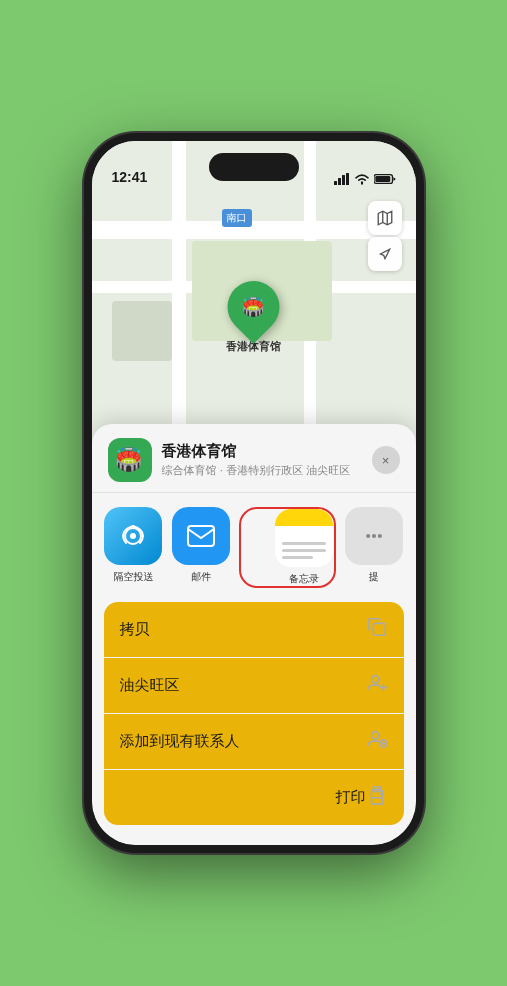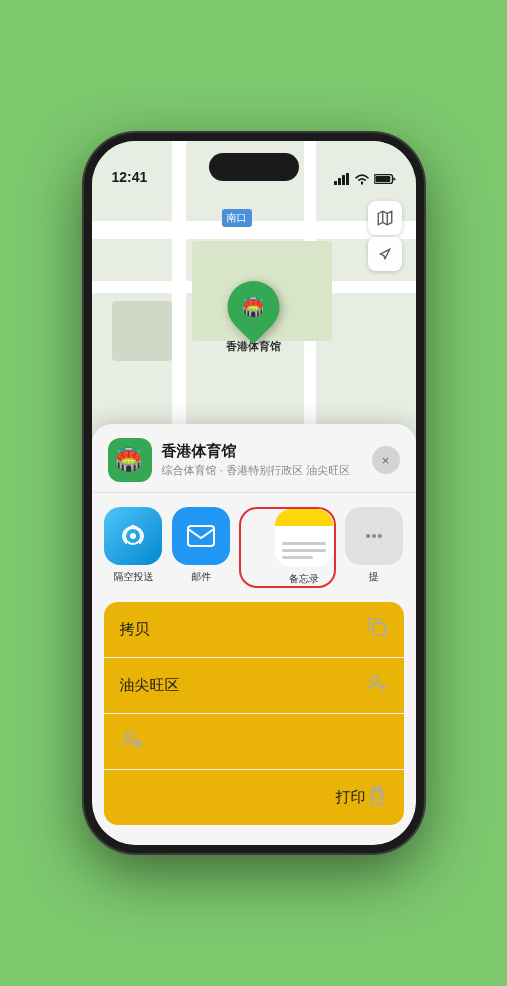--- a/index.html
+++ b/index.html
@@ -446,20 +446,21 @@
             <svg width="22" height="22" viewBox="0 0 24 24" fill="none" stroke="#aaa" stroke-width="1.8">
               <circle cx="10" cy="8" r="4"></circle>
               <path d="M2 20 Q2 14 10 14 Q14 14 16 16"></path>
               <line x1="19" y1="13" x2="19" y2="21"></line>
               <line x1="15" y1="17" x2="23" y2="17"></line>
             </svg>
           </span>
         </div>
 
         <div class="action-item">
+          <span class="action-text">添加到现有联系人</span>
           <span class="action-icon">
             <svg width="22" height="22" viewBox="0 0 24 24" fill="none" stroke="#aaa" stroke-width="1.8">
               <circle cx="10" cy="8" r="4"></circle>
               <path d="M2 20 Q2 14 10 14 Q14 14 16 16"></path>
               <circle cx="19" cy="17" r="4" stroke="#aaa" stroke-width="1.8"></circle>
               <line x1="19" y1="15" x2="19" y2="19"></line>
               <line x1="17" y1="17" x2="21" y2="17"></line>
             </svg>
           </span>
         </div>

